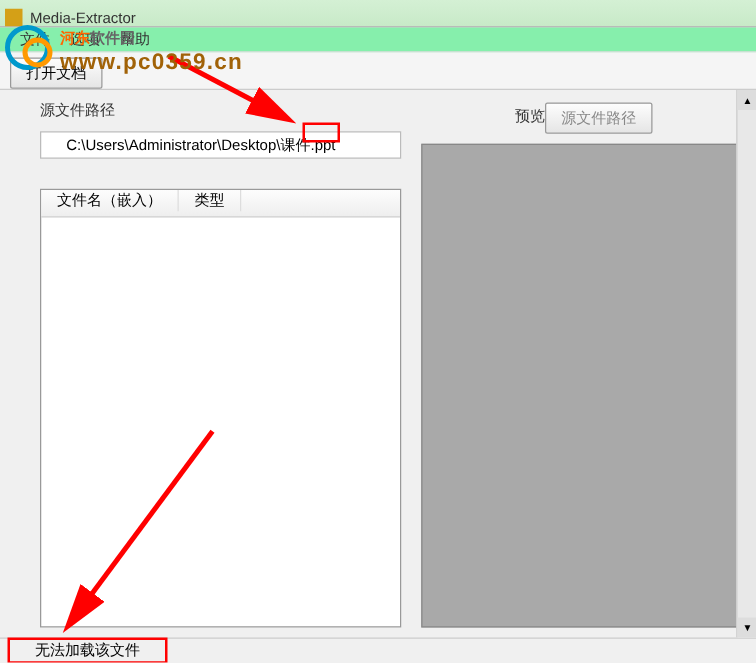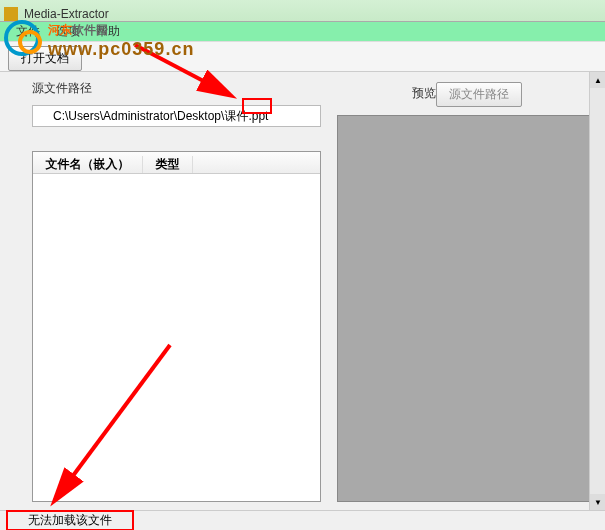--- a/index.html
+++ b/index.html
@@ -104,22 +104,21 @@
       border: 1px solid #999;
       margin-top: 4px;
       background: #fff;
       overflow: hidden;
     }
     .table-header {
       display: flex;
       background: linear-gradient(#fdfdfd, #eee);
       border-bottom: 1px solid #ccc;
       height: 22px;
-      align-items: flex-end;
-      font-weight: bold;
+      align-items: flex-start;
     }
     .table-col {
       padding: 0 8px;
       border-right: 1px solid #ddd;
       font-size: 12px;
       text-align: center;
     }
     .col1 { width: 110px; }
     .col2 { width: 50px; }
     .col3 { flex: 1; }

